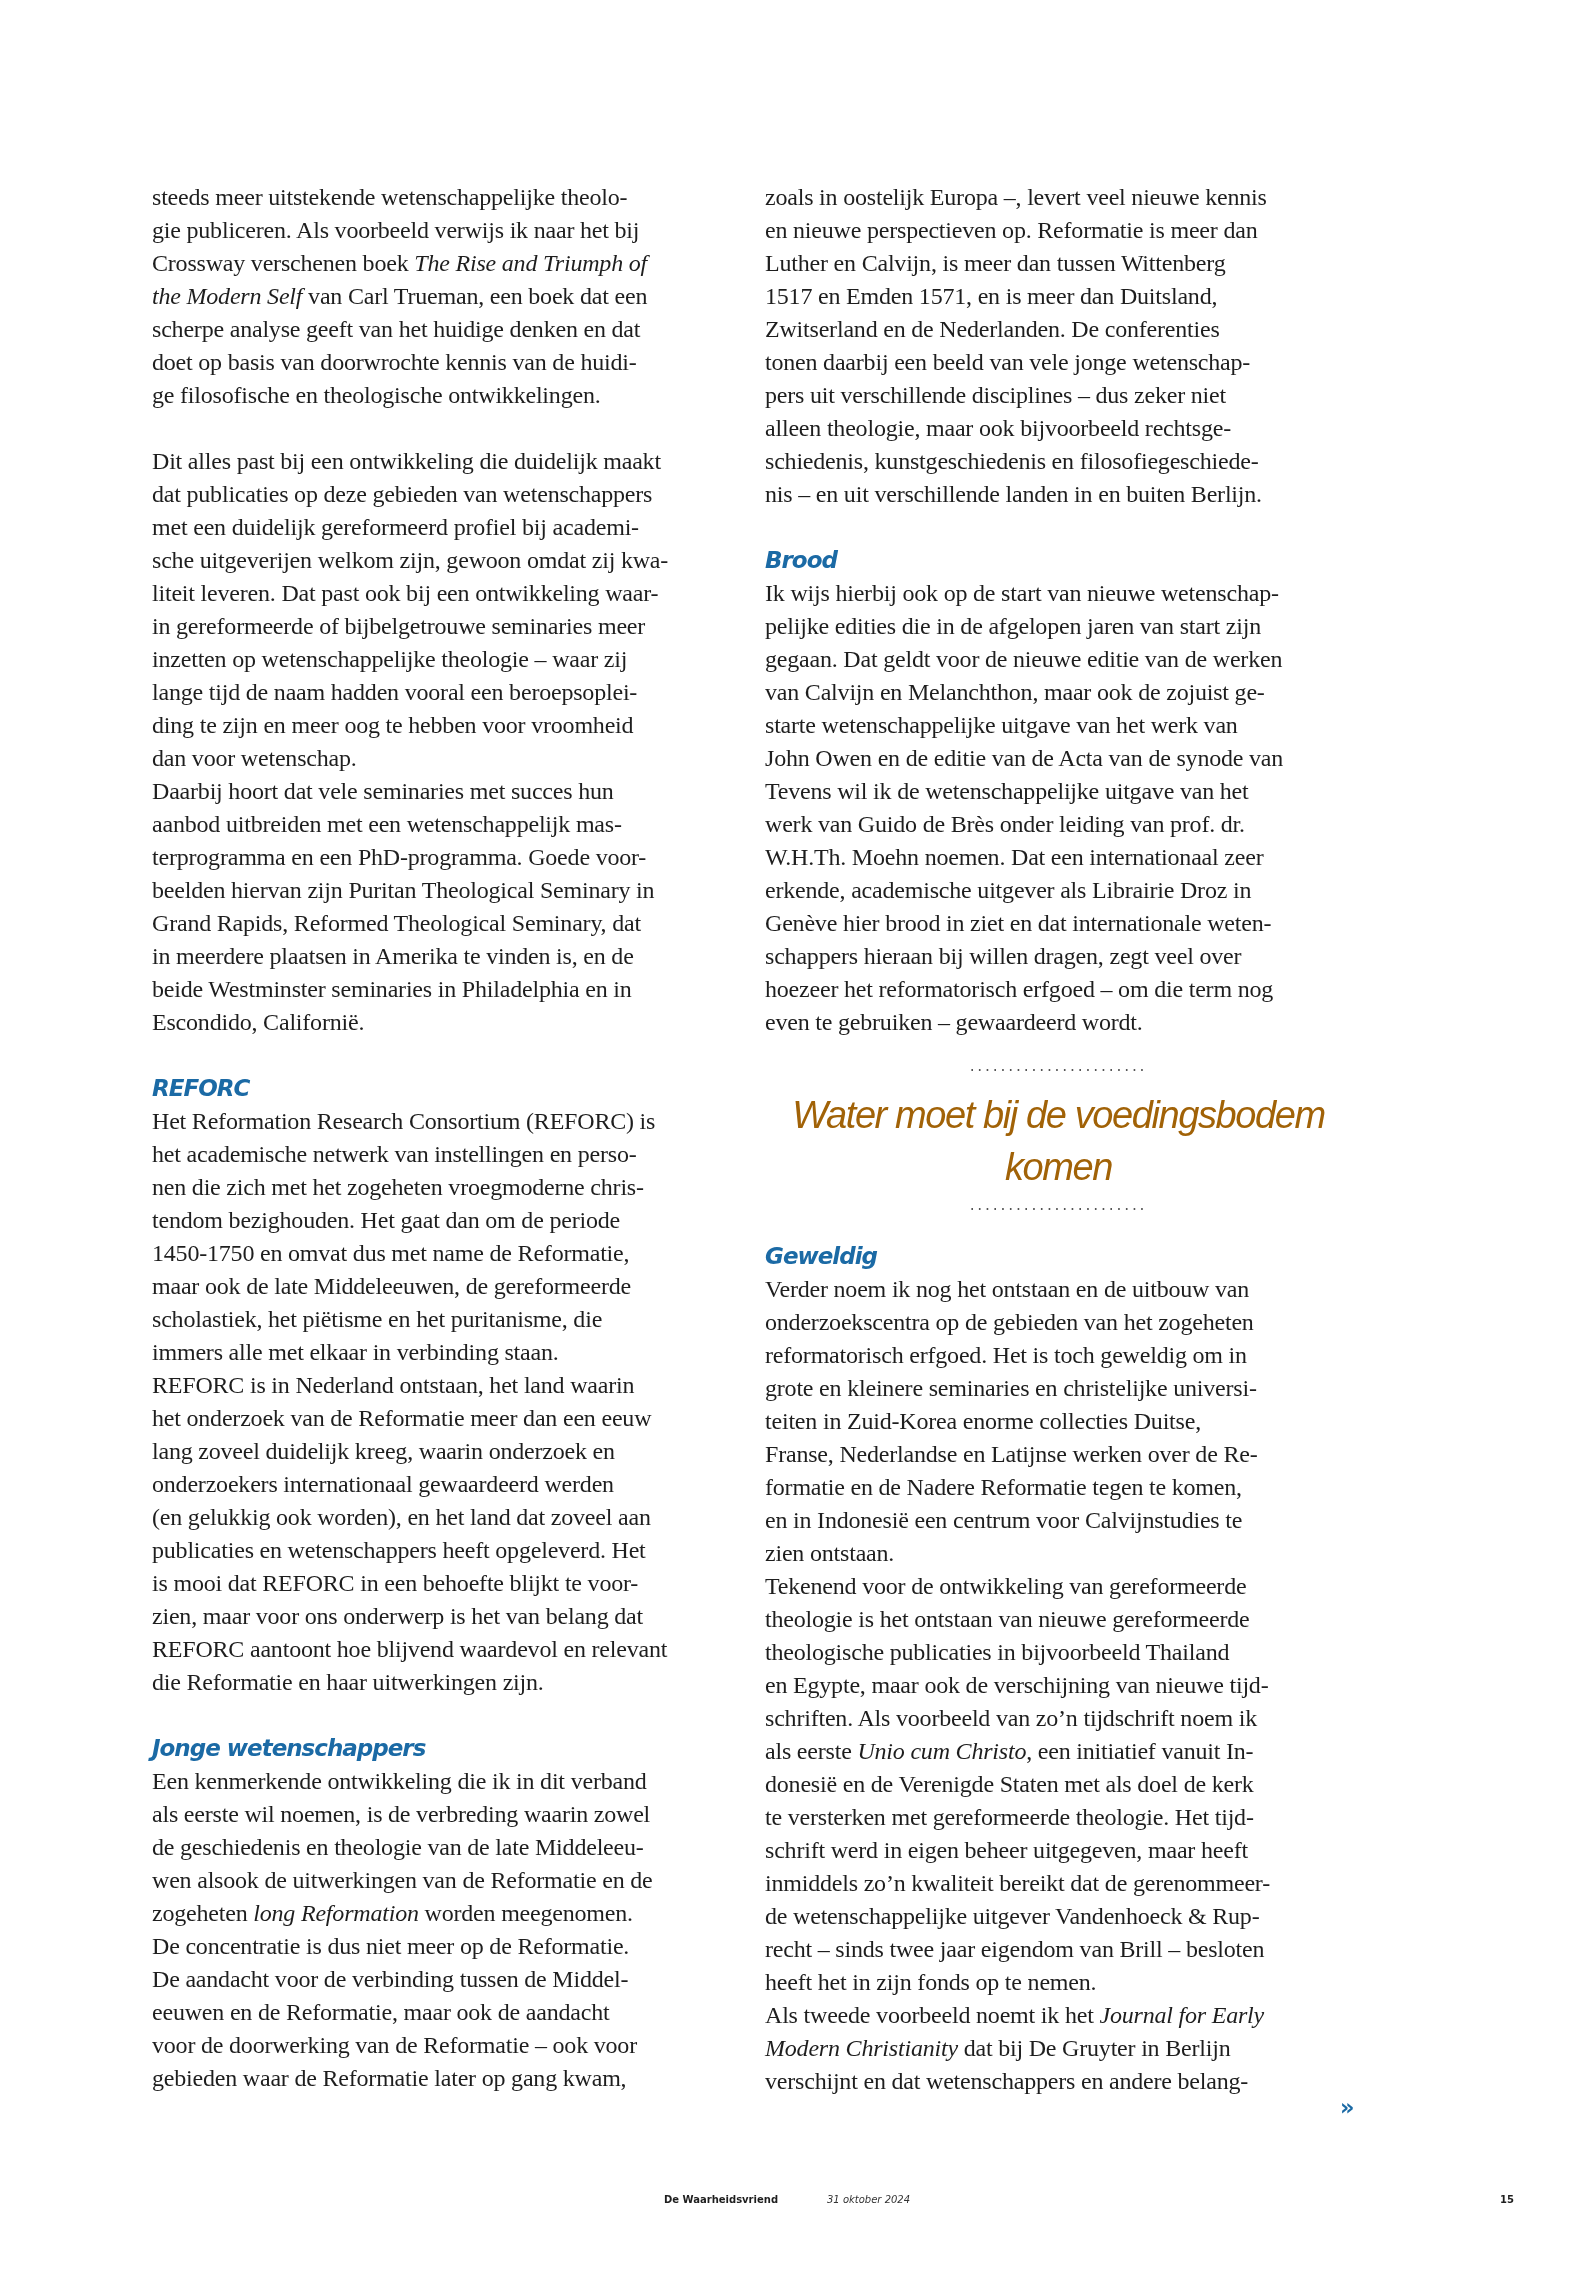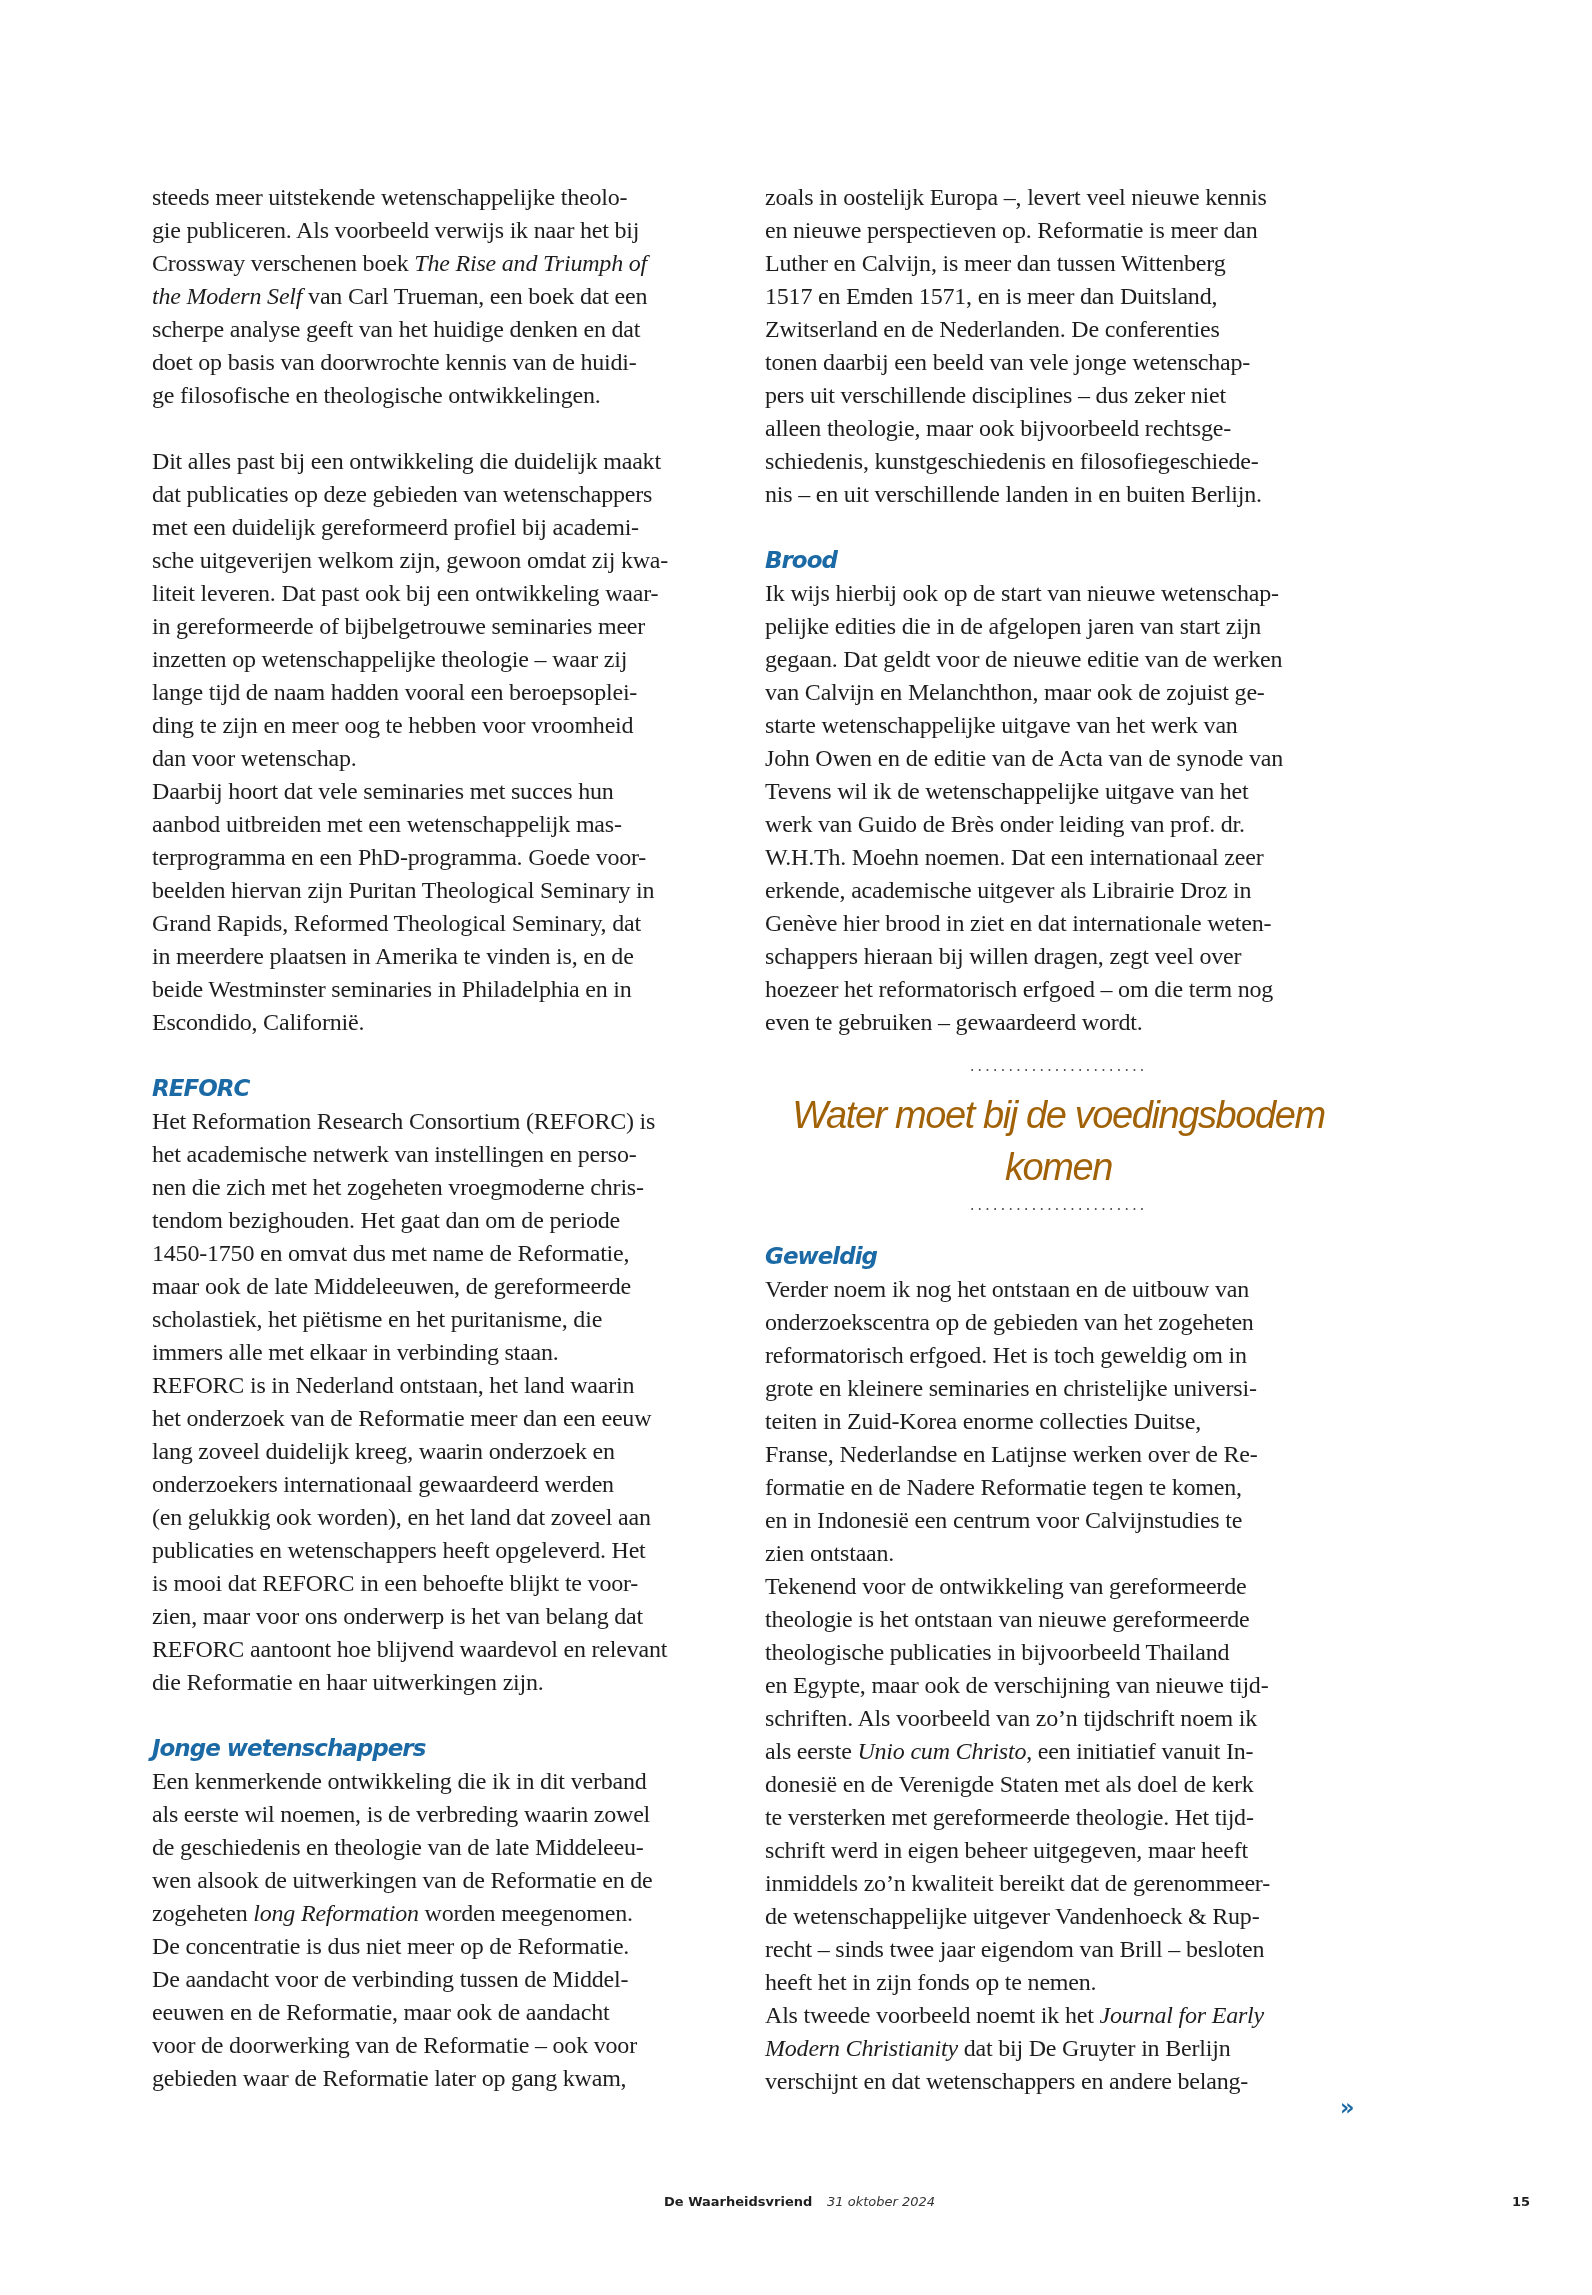--- a/index.html
+++ b/index.html
@@ -62,26 +62,26 @@
     font-weight: bold;
     font-size: 22.4px;
   }
   .footer {
     position: absolute;
     top: 2194px;
     left: 0;
     width: 1592px;
     height: 26px;
     font-family: "DejaVu Sans", "Liberation Sans", sans-serif;
-    font-size: 13px;
+    font-size: 10px;
     color: #1e1e1e;
   }
   .footer .pub { position: absolute; left: 664px; font-weight: bold; }
   .footer .date { position: absolute; left: 827px; font-style: italic; color: #333; }
-  .footer .pgnum { position: absolute; left: 1500px; font-weight: bold; margin-left: 12px; }
+  .footer .pgnum { position: absolute; left: 1500px; font-weight: bold; }
 </style>
 </head>
 <body>
 
 <div class="col col-left">
   <div class="para">
       <span class="line">steeds meer uitstekende wetenschappelijke theolo-</span>
       <span class="line">gie publiceren. Als voorbeeld verwijs ik naar het bij</span>
       <span class="line">Crossway verschenen boek <span class="it">The Rise and Triumph of</span></span>
       <span class="line"><span class="it">the Modern Self</span> van Carl Trueman, een boek dat een</span>

